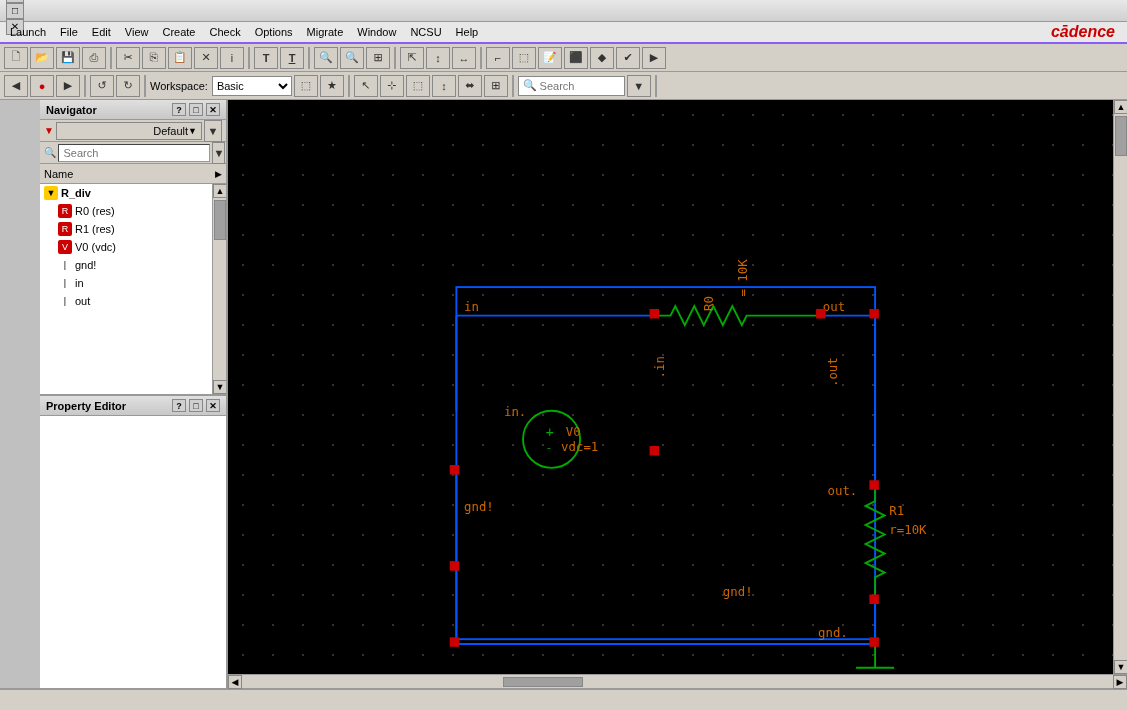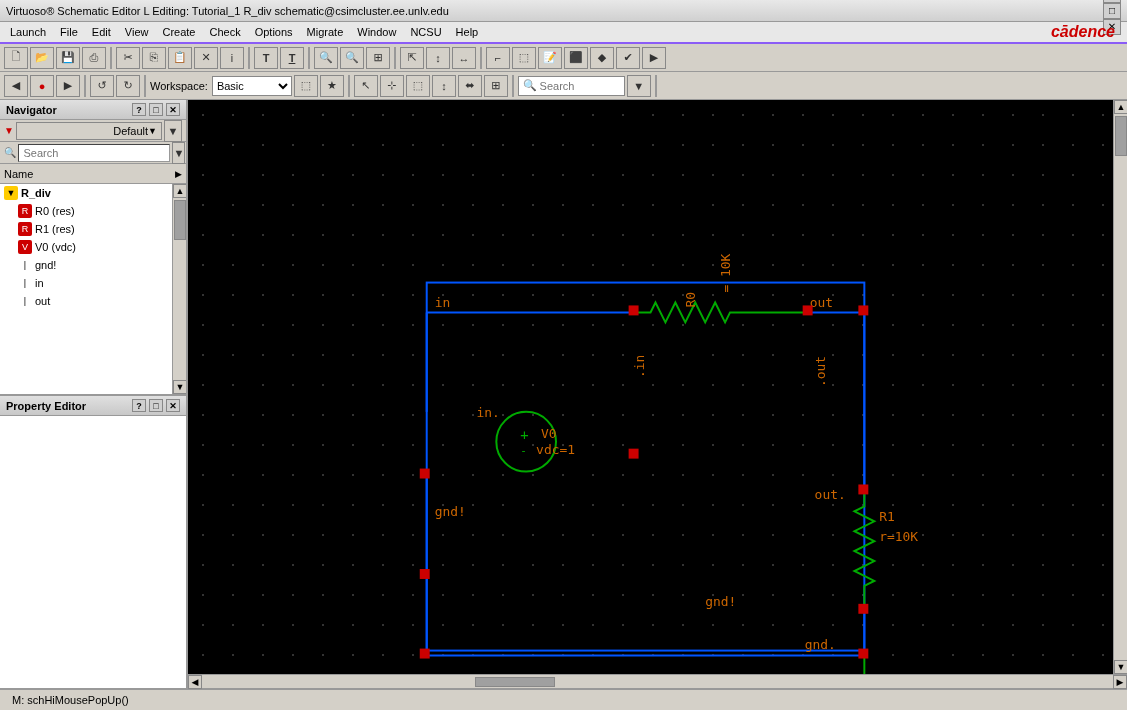--- a/index.html
+++ b/index.html
@@ -95,20 +95,21 @@
       border: none;
       outline: none;
       font-size: 11px;
       width: 80px;
     }
 
     
     #main-layout {
       display: flex;
       height: calc(710px - 22px - 22px - 28px - 28px - 22px);
+      margin-left: 40px;
       
     }
 
     
     #left-panel {
       width: 188px;
       background: #d4d0c8;
       border-right: 2px solid #999;
       display: flex;
       flex-direction: column;
@@ -318,21 +319,20 @@
       background: #d4d0c8;
       border-left: 1px solid #999;
       display: flex;
       flex-direction: column;
     }
   </style>
 </head>
 <body>
 
 <div id="title-bar">
-  <span>Virtuoso® Schematic Editor L Editing: Tutorial_1 R_div schematic@csimcluster.ee.unlv.edu</span>
   <div id="title-controls">
     <div class="title-btn">─</div>
     <div class="title-btn">□</div>
     <div class="title-btn">✕</div>
   </div>
 </div>
 
 <div id="menu-bar">
   <span class="menu-item">Launch</span>
   <span class="menu-item">File</span>
@@ -588,16 +588,13 @@
       <div style="flex:1;height:12px;background:#d4d0c8;position:relative;">
         <div style="position:absolute;left:30%;width:80px;height:10px;background:#a0a0a0;border:1px solid #888;top:1px;"></div>
       </div>
       <div class="scroll-arrow" style="height:14px;">▶</div>
     </div>
   </div>
 
 </div>
 
 <div id="status-bar">
-  <div class="status-section">
-    <span>M: schHiMousePopUp()</span>
-  </div>
 </div>
 
 </body></html>

